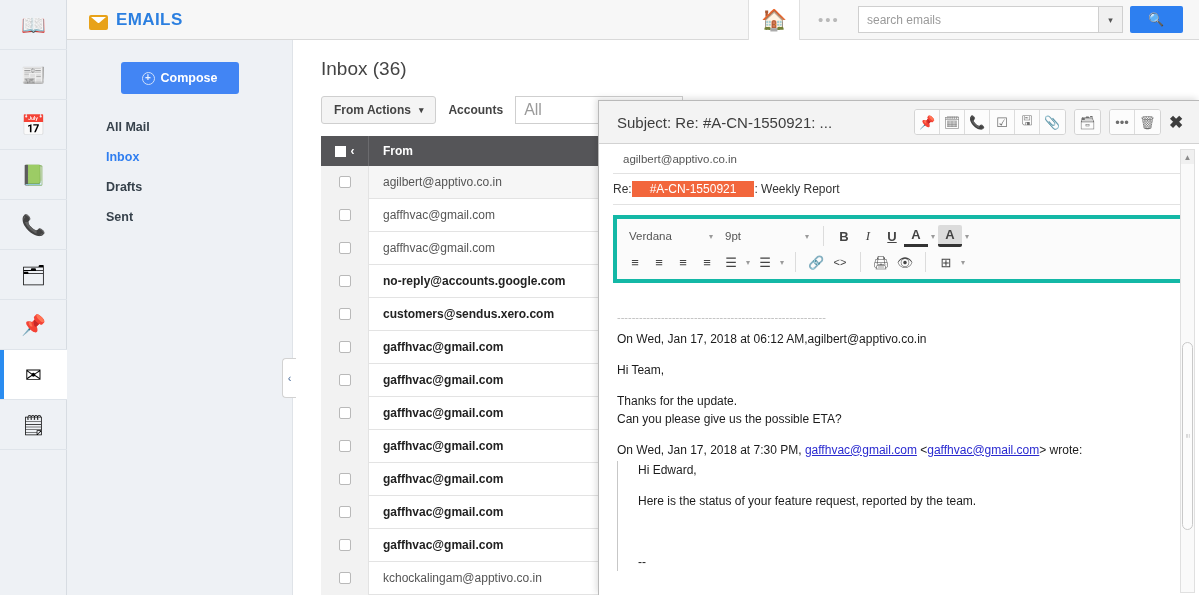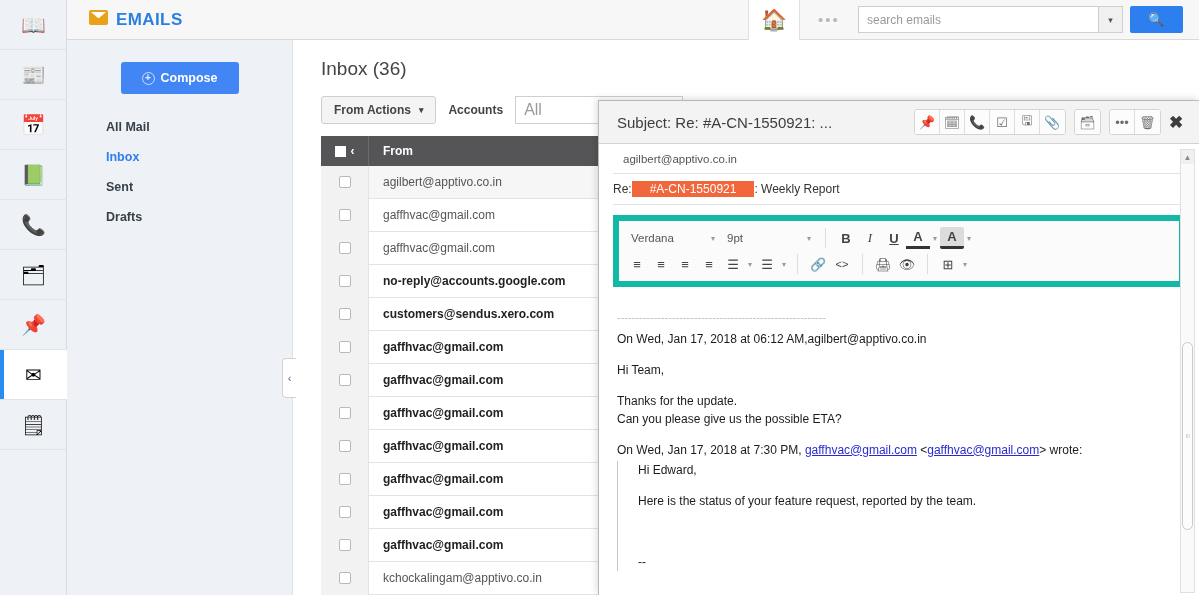--- a/index.html
+++ b/index.html
@@ -29,21 +29,21 @@
     background: #2a8cf0;
   }
   .rail-ico { font-size: 20px; line-height: 1; }
 
   
   .header {
     position: absolute; left: 67px; top: 0; right: 0; height: 40px;
     background: #f7f7f7; border-bottom: 1px solid #d9d9d9;
     display: flex; align-items: center;
   }
-  .brand { display: flex; align-items: flex-start; gap: 8px; padding-left: 22px; }
+  .brand { display: flex; align-items: flex-end; gap: 8px; padding-left: 22px; }
   .brand-ico {
     width: 19px; height: 15px; background: #e8a219; border-radius: 2px;
     position: relative; display: inline-block;
   }
   .brand-ico:after {
     content: ""; position: absolute; left: 2px; top: 2px; width: 15px; height: 11px;
     border-top: 6px solid #fff; border-left: 7px solid transparent;
     border-right: 7px solid transparent; box-sizing: border-box;
   }
   .brand-txt {
@@ -193,21 +193,21 @@
     height: 30px; margin: 0 14px; display: flex; align-items: center;
     border-bottom: 1px solid #e2e2e2; font-size: 11.5px; color: #555; padding-left: 10px;
   }
   .subj-line {
     height: 31px; margin: 0 14px; display: flex; align-items: center;
     border-bottom: 1px solid #e2e2e2; font-size: 12px; color: #333;
   }
   .subj-hl { background: #f2663c; color: #fff; padding: 1px 18px; }
 
   .editor-bar {
-    margin: 10px 14px 0; border: 6px solid #14b8a6; background: #fbfbfb;
+    margin: 10px 14px 0; border: 4px solid #14b8a6; background: #fbfbfb;
     padding: 4px 6px;
   }
   .eb-row { display: flex; align-items: center; height: 26px; }
   .eb-sel {
     display: flex; align-items: center; justify-content: space-between;
     width: 96px; height: 22px; padding: 0 6px; font-size: 11.5px; color: #555;
   }
   .eb-sel.small { width: 96px; }
   .eb-caret { font-size: 8px; color: #9a9a9a; }
   .eb-div { width: 1px; height: 20px; background: #dcdcdc; margin: 0 8px; }
@@ -309,22 +309,22 @@
   </div>
 
   <div class="nav">
     <div class="compose-btn">
       <span class="compose-plus">+</span>
       <span>Compose</span>
     </div>
     <div class="nav-list">
       <div class="nav-item">All Mail</div>
       <div class="nav-item active">Inbox</div>
+      <div class="nav-item">Drafts</div>
       <div class="nav-item">Sent</div>
-      <div class="nav-item">Drafts</div>
     </div>
   </div>
 
   <div class="list">
     <div class="list-title">Inbox (36)</div>
 
     <div class="list-filters">
       <div class="bulk-btn">
         <span>From Actions</span>
         <span class="bulk-caret">▾</span>

